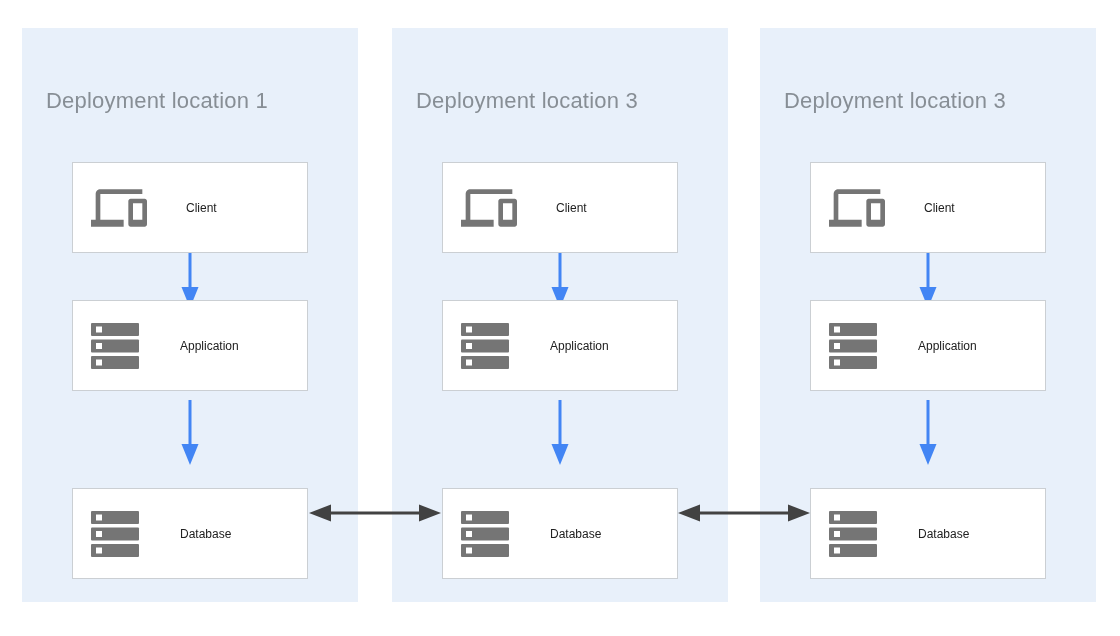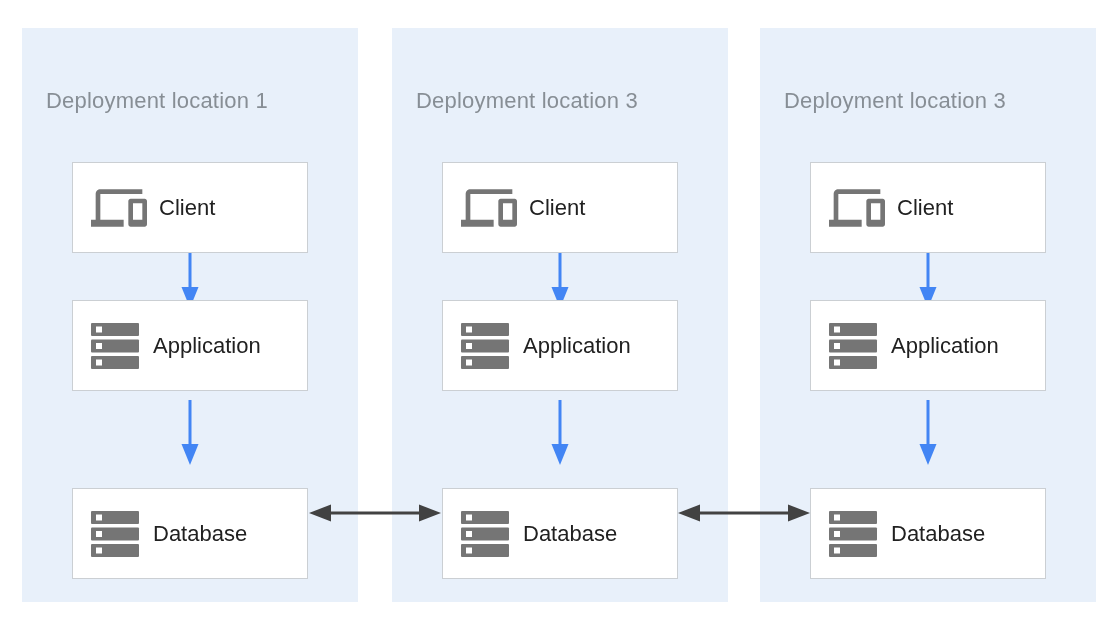--- a/index.html
+++ b/index.html
@@ -43,22 +43,22 @@
     background:var(--node-bg);
     border:1px solid var(--node-border);
     box-sizing:border-box;
     display:flex;align-items:center;
     padding-left:18px;
   }
   .node-client{top:134px}
   .node-app{top:272px}
   .node-db{top:460px}
   .node-label{
-    font-size:22px;color:var(--node-text);
-    margin-left:12px;white-space:nowrap;text-align:right;
+    font-size:12px;color:var(--node-text);
+    margin-left:39px;white-space:nowrap;text-align:right;
   }
   .icon{display:flex;align-items:center;justify-content:center;flex:0 0 auto;}
   .v-arrow{position:absolute;left:156px;width:24px;display:block;}
   .v-arrow-1{top:225px;height:56px;}
   .v-arrow-2{top:372px;height:66px;}
   .h-arrow{position:absolute;top:500px;width:134px;height:26px;display:block;}
   .h-arrow-1{left:308px;}
   .h-arrow-2{left:677px;}
 </style>
 </head>

